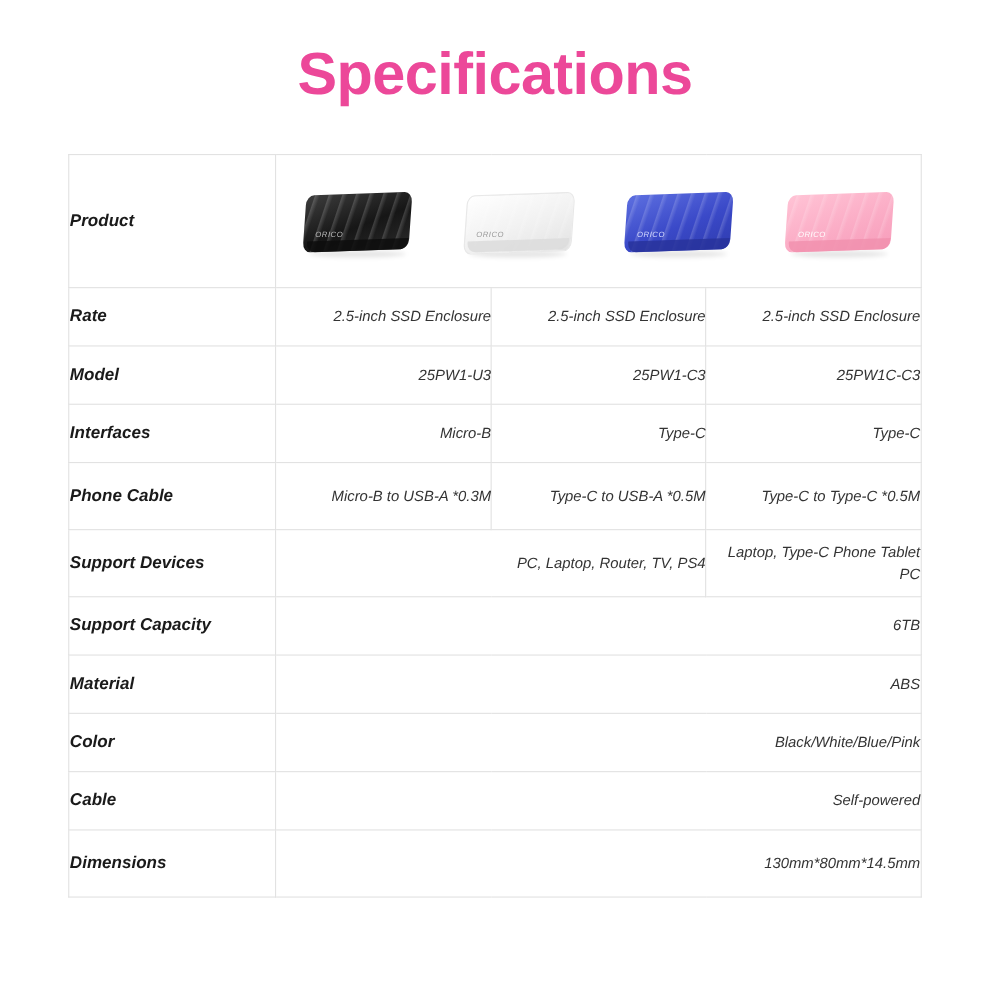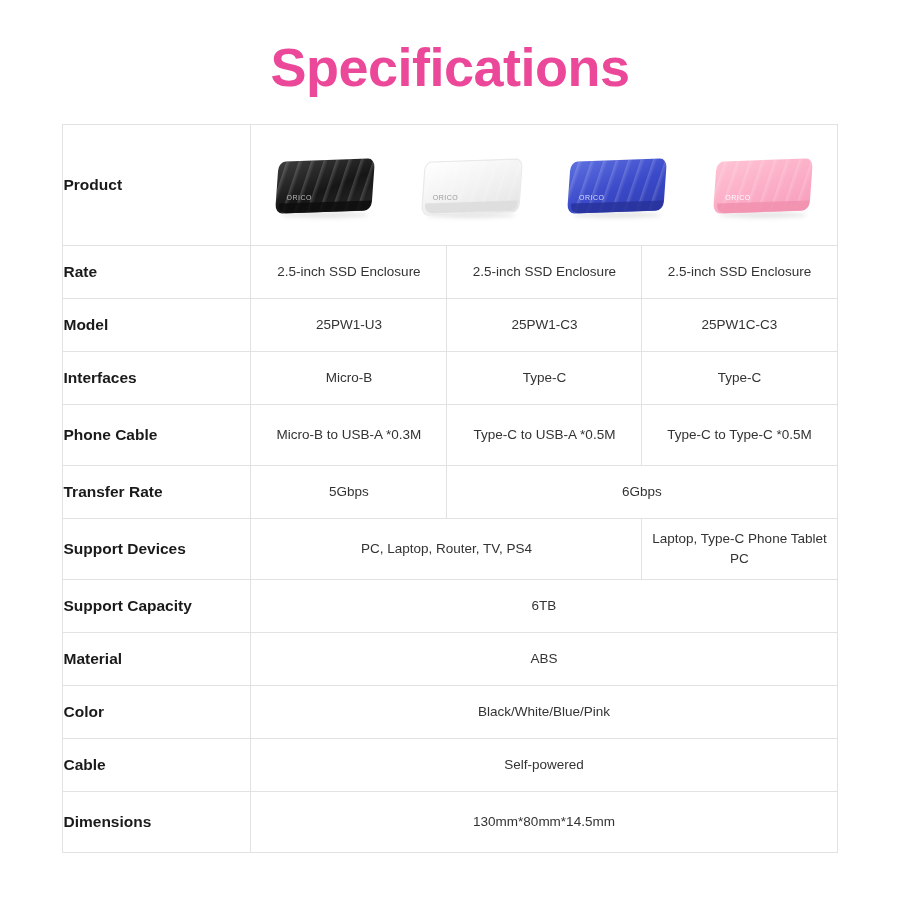--- a/index.html
+++ b/index.html
@@ -25,41 +25,42 @@
     font-size: 54px;
     font-weight: bold;
     letter-spacing: -0.5px;
     margin: 0;
     padding-top: 36px;
     padding-bottom: 26px;
     color: #ec4899;
   }
   .spec-table {
     width: 774px;
-    margin: 0 auto;
+    margin: 16px auto;
     border-collapse: collapse;
     table-layout: fixed;
     border: 1px solid #e2e2e2;
+    font-style: italic;
   }
   .spec-table td {
     border: 1px solid #e2e2e2;
     padding: 0;
     vertical-align: middle;
   }
   .label-cell {
     width: 188px;
     font-size: 15.5px;
     font-weight: bold;
     color: #1a1a1a;
     padding: 0 0 0 17px;
     text-align: left;
     line-height: 1.3;
   }
   .val-cell {
-    text-align: center;
+    text-align: right;
     font-size: 13.5px;
     color: #333333;
     line-height: 1.5;
     padding: 12px 6px;
   }
   .row-product td {
     height: 120px;
   }
   .row-std td {
     height: 52px;
@@ -214,25 +215,20 @@
         <td class="val-cell">Type-C</td>
       </tr>
 
       <tr class="row-tall">
         <td class="label-cell">Phone Cable</td>
         <td class="val-cell">Micro-B to USB-A *0.3M</td>
         <td class="val-cell">Type-C to USB-A *0.5M</td>
         <td class="val-cell">Type-C to Type-C *0.5M</td>
       </tr>
 
-      <tr class="row-std">
-        <td class="label-cell">Transfer Rate</td>
-        <td class="val-cell">5Gbps</td>
-        <td class="val-cell" colspan="2">6Gbps</td>
-      </tr>
 
       <tr class="row-tall">
         <td class="label-cell">Support Devices</td>
         <td class="val-cell" colspan="2">PC, Laptop, Router, TV, PS4</td>
         <td class="val-cell">Laptop, Type-C Phone Tablet PC</td>
       </tr>
 
       <tr class="row-std">
         <td class="label-cell">Support Capacity</td>
         <td class="val-cell" colspan="3">6TB</td>

